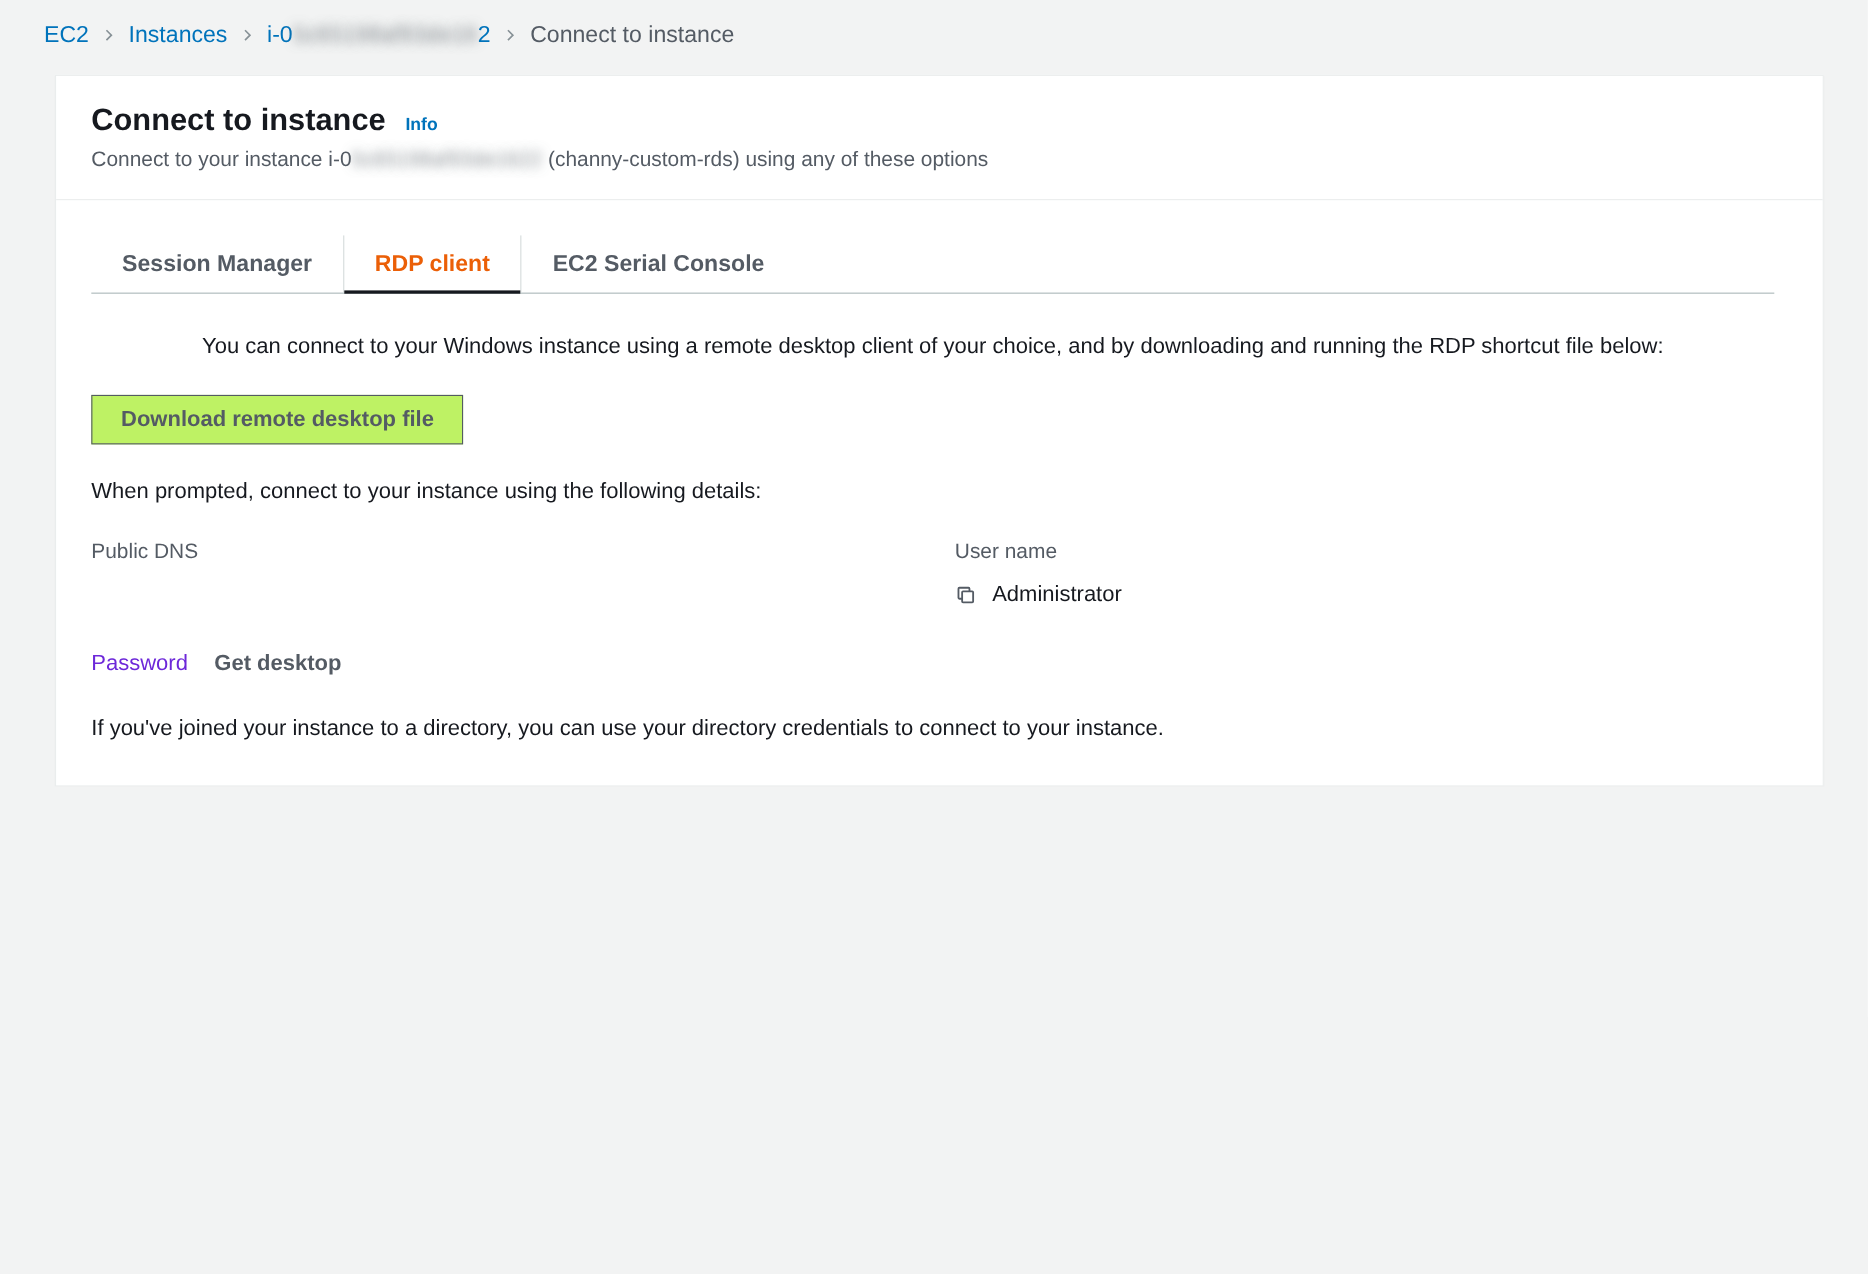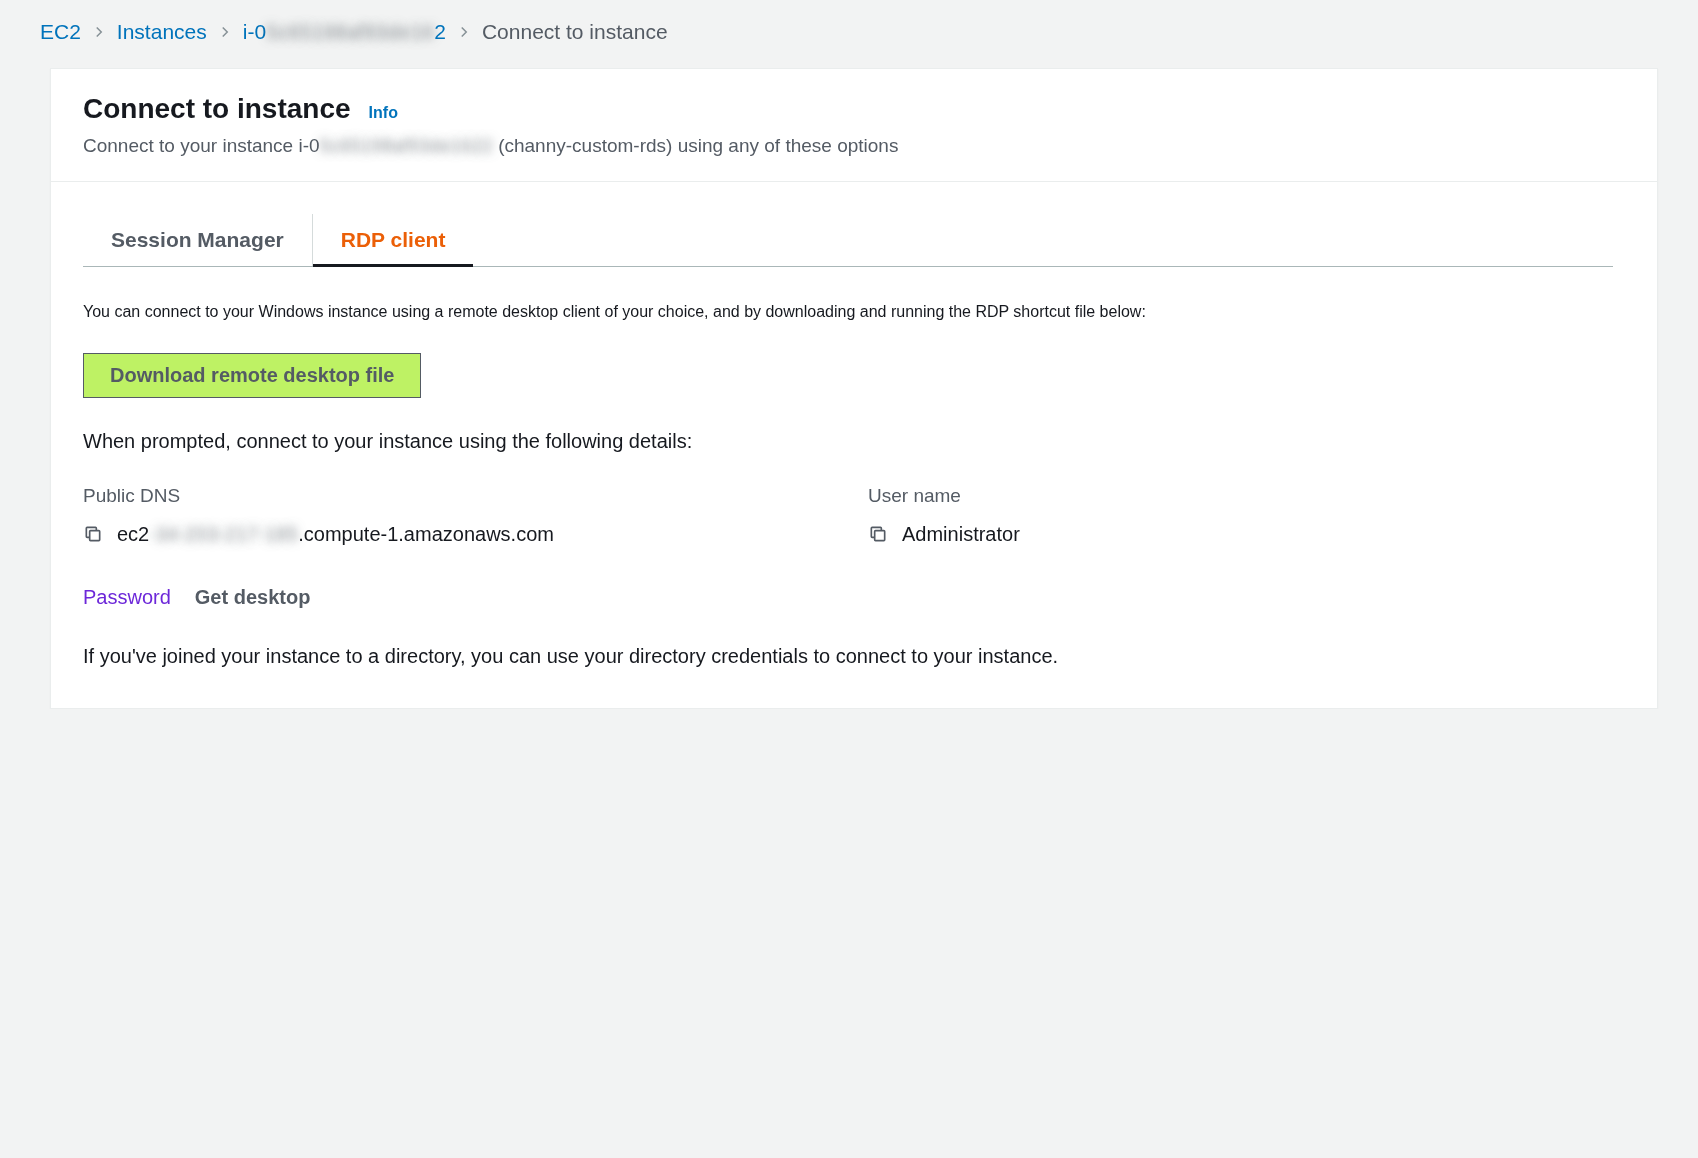--- a/index.html
+++ b/index.html
@@ -105,24 +105,25 @@
 .tab.active::after {
   content: "";
   position: absolute;
   left: 0;
   right: 0;
   bottom: -1px;
   height: 3px;
   background: #16191f;
 }
 .description {
-  font-size: 16px;
+  font-size: 20px;
   line-height: 1.6;
   color: #16191f;
   margin-bottom: 28px;
+  text-align: center;
 }
 .download-btn {
   border: 1px solid #545b64;
   background: #bef264;
   padding: 10px 26px;
   font-size: 20px;
   font-weight: 700;
   color: #545b64;
   cursor: pointer;
   margin-bottom: 32px;
@@ -226,42 +227,32 @@
       <div class="panel-subtitle">
         <span>Connect to your instance i-0</span><span class="blur-span">5c65198af93de1622</span><span> (channy-custom-rds) using any of these options</span>
       </div>
     </div>
 
     <div class="panel-body">
 
       <div class="tabs">
         <div class="tab">Session Manager</div>
         <div class="tab active">RDP client</div>
+        <div class="tab">EC2 Serial Console</div>
       </div>
 
       <p class="description">You can connect to your Windows instance using a remote desktop client of your choice, and by downloading and running the RDP shortcut file below:</p>
 
       <button class="download-btn">Download remote desktop file</button>
 
       <p class="prompt-text">When prompted, connect to your instance using the following details:</p>
 
       <div class="details-grid">
         <div class="detail-col">
           <div class="detail-label">Public DNS</div>
-          <div class="detail-value-row">
-            <span class="copy-icon">
-              <svg viewBox="0 0 24 24">
-                  <rect x="8" y="8" width="12" height="12" rx="1"></rect>
-                  <path d="M16 8V5a1 1 0 0 0-1-1H5a1 1 0 0 0-1 1v10a1 1 0 0 0 1 1h3"></path>
-                </svg>
-            </span>
-            <span>
-              <span>ec2</span><span class="blur-span">-34-203-217-185</span><span>.compute-1.amazonaws.com</span>
-            </span>
-          </div>
         </div>
         <div class="detail-col">
           <div class="detail-label">User name</div>
           <div class="detail-value-row">
             <span class="copy-icon">
               <svg viewBox="0 0 24 24">
                   <rect x="8" y="8" width="12" height="12" rx="1"></rect>
                   <path d="M16 8V5a1 1 0 0 0-1-1H5a1 1 0 0 0-1 1v10a1 1 0 0 0 1 1h3"></path>
                 </svg>
             </span>

